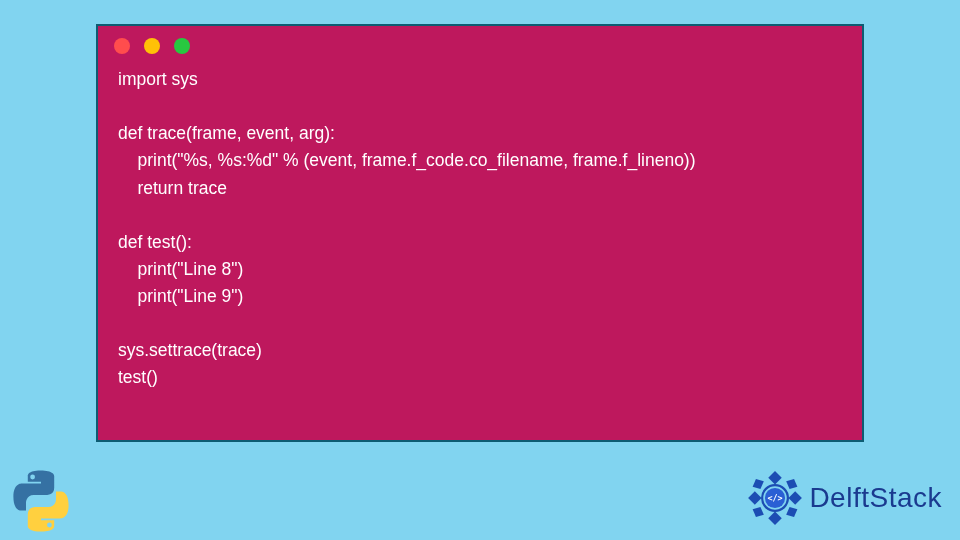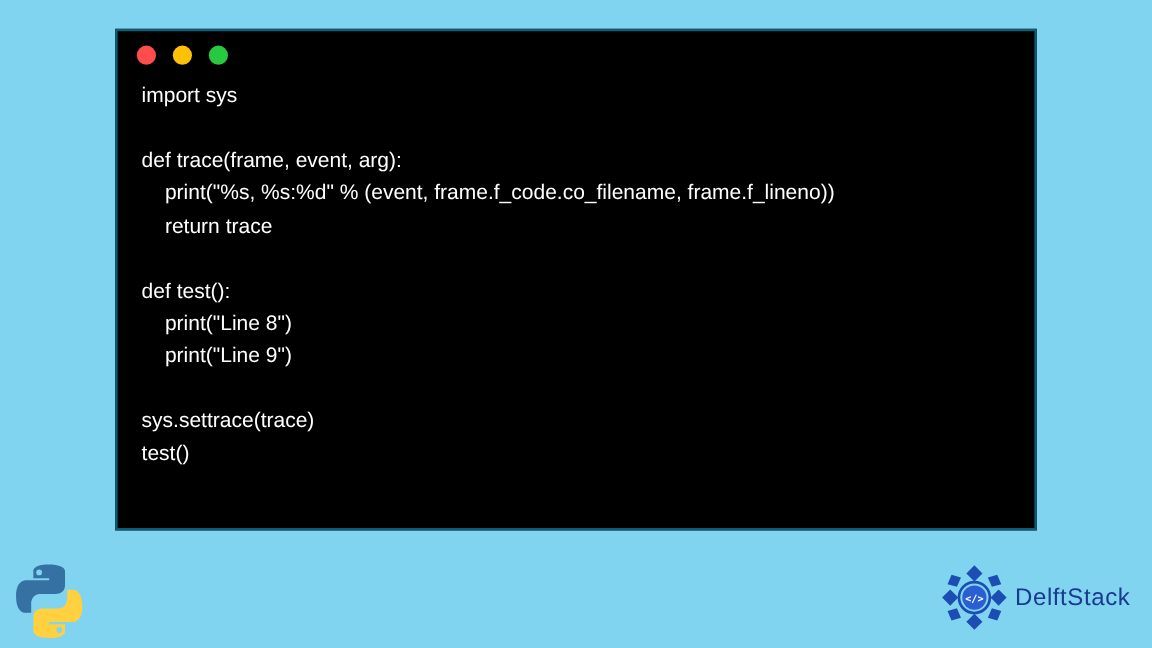--- a/index.html
+++ b/index.html
@@ -8,21 +8,21 @@
     background: #81d4f0;
     font-family: Arial, Helvetica, sans-serif;
     position: relative;
   }
   .code-window {
     position: absolute;
     left: 96px;
     top: 24px;
     width: 768px;
     height: 418px;
-    background: #000000;
+    background: #be185d;
     border: 2px solid #0d5c73;
   }
   .traffic-lights {
     display: flex;
     gap: 14px;
     padding: 12px 16px 4px 16px;
   }
   .dot {
     width: 16px;
     height: 16px;
@@ -49,21 +49,21 @@
   .brand {
     position: absolute;
     right: 18px;
     bottom: 14px;
     display: flex;
     align-items: center;
     gap: 6px;
   }
   .brand-icon { width: 56px; height: 56px; }
   .brand-text {
-    font-size: 20px;
+    font-size: 28px;
     color: #1a3a8f;
     font-weight: 500;
     letter-spacing: 0.5px;
   }
 </style>
 </head>
 <body>
 
 <div class="code-window">
   <div class="traffic-lights">

